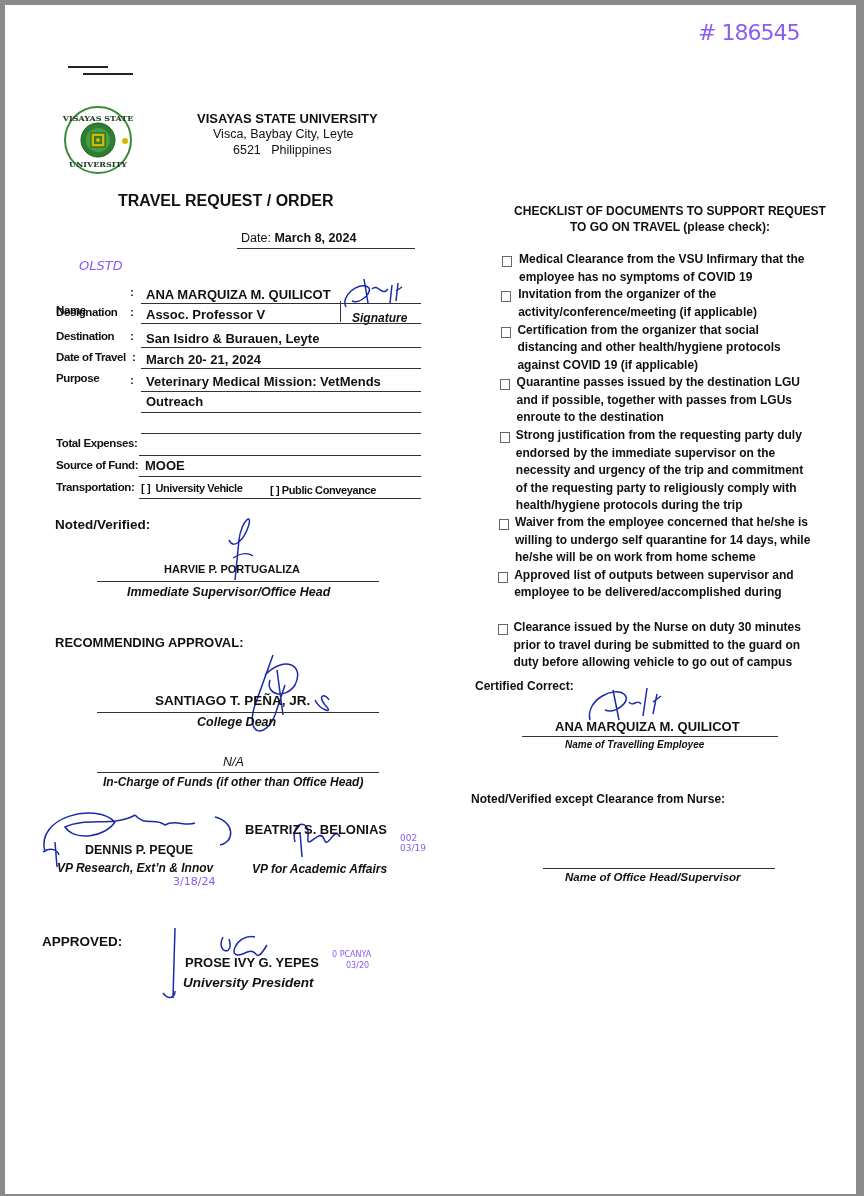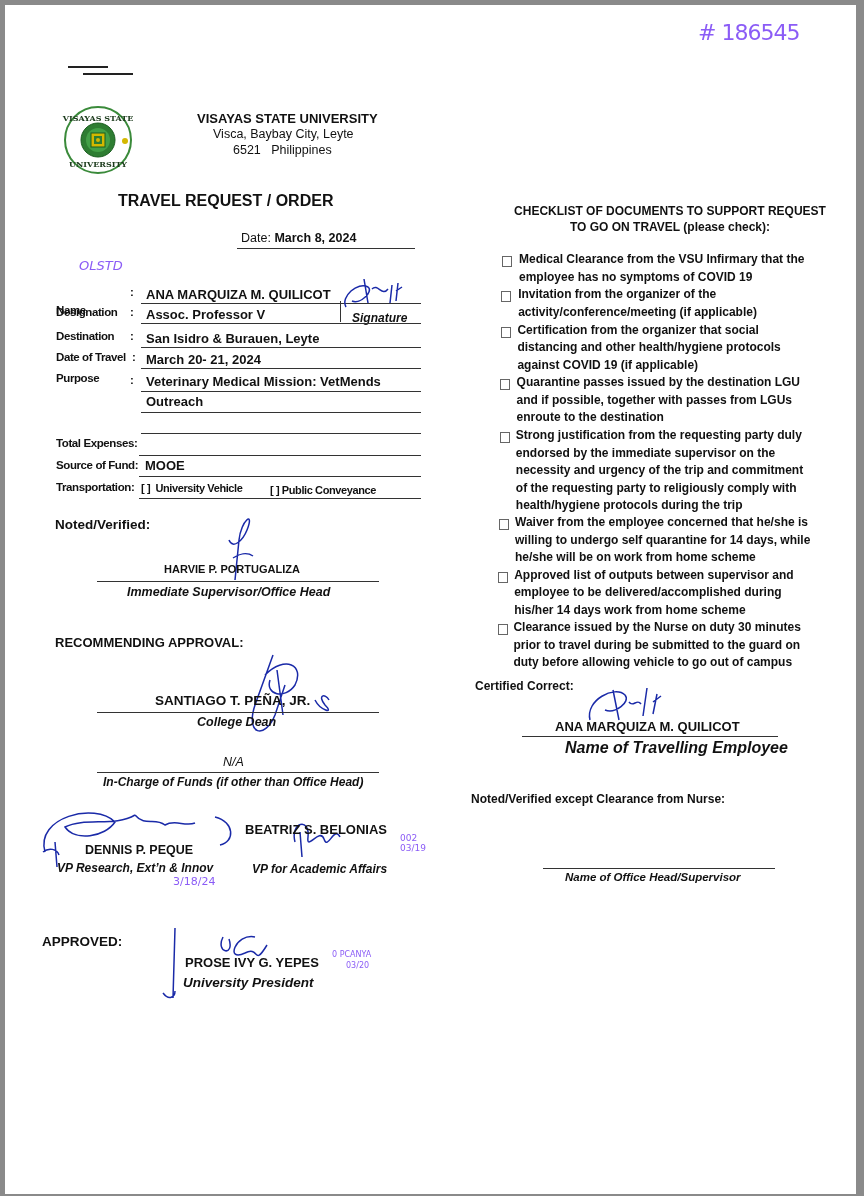--- a/index.html
+++ b/index.html
@@ -166,21 +166,21 @@
   <div id="checklist"></div>
 
   <div class="abs b" style="left:470px;top:674px;font-size:12px;">Certified Correct:</div>
   <div class="abs" style="left:580px;top:675px;">
     <svg width="90" height="45">
         <path d="M5 40 C 0 20, 30 5, 40 15 C 46 22, 30 34, 20 30 M28 10 L34 40 M44 22 C 48 28, 52 18, 56 24 M62 8 L58 36 M72 14 L68 34 M68 22 L76 16" stroke="#1a2aa8" stroke-width="1.5" fill="none"></path>
       </svg>
   </div>
   <div class="abs b" style="left:550px;top:714px;font-size:13px;">ANA MARQUIZA M. QUILICOT</div>
   <div class="line" style="left:517px;top:731px;width:256px;"></div>
-  <div class="abs b i" style="left:560px;top:734px;font-size:16px;">Name of Travelling Employee</div>
+  <div class="abs b i" style="left:560px;top:734px;font-size:10px;">Name of Travelling Employee</div>
 
   <div class="abs b" style="left:466px;top:787px;font-size:12px;">Noted/Verified except Clearance from Nurse:</div>
   <div class="abs b" style="left:560px;top:846px;font-size:13px;"></div>
   <div class="line" style="left:538px;top:863px;width:232px;"></div>
   <div class="abs b i" style="left:560px;top:866px;font-size:11.5px;">Name of Office Head/Supervisor</div>
 <div class="chk" style="left: 497px; top: 251px;"></div>
     <div class="ck-text" style="left: 514px; top: 246px;">
       <div style="white-space: nowrap;">Medical Clearance from the VSU Infirmary that the</div>
       <div style="white-space: nowrap;">employee has no symptoms of COVID 19</div>
     </div>
@@ -212,21 +212,20 @@
     <div class="chk" style="left: 494px; top: 514px;"></div>
     <div class="ck-text" style="left: 510px; top: 509px;">
       <div style="white-space: nowrap;">Waiver from the employee concerned that he/she is</div>
       <div style="white-space: nowrap;">willing to undergo self quarantine for 14 days, while</div>
       <div style="white-space: nowrap;">he/she will be on work from home scheme</div>
     </div>
     <div class="chk" style="left: 493.4px; top: 566.6px;"></div>
     <div class="ck-text" style="left: 509.2px; top: 561.6px;">
       <div style="white-space: nowrap;">Approved list of outputs between supervisor and</div>
       <div style="white-space: nowrap;">employee to be delivered/accomplished during</div>
-      <div style="white-space: nowrap;">his/her 14 days work from home scheme</div>
     </div>
     <div class="chk" style="left: 492.8px; top: 619.2px;"></div>
     <div class="ck-text" style="left: 508.4px; top: 614.2px;">
       <div style="white-space: nowrap;">Clearance issued by the Nurse on duty 30 minutes</div>
       <div style="white-space: nowrap;">prior to travel during be submitted to the guard on</div>
       <div style="white-space: nowrap;">duty before allowing vehicle to go out of campus</div>
     </div>
   </div>
 
 </body></html>

